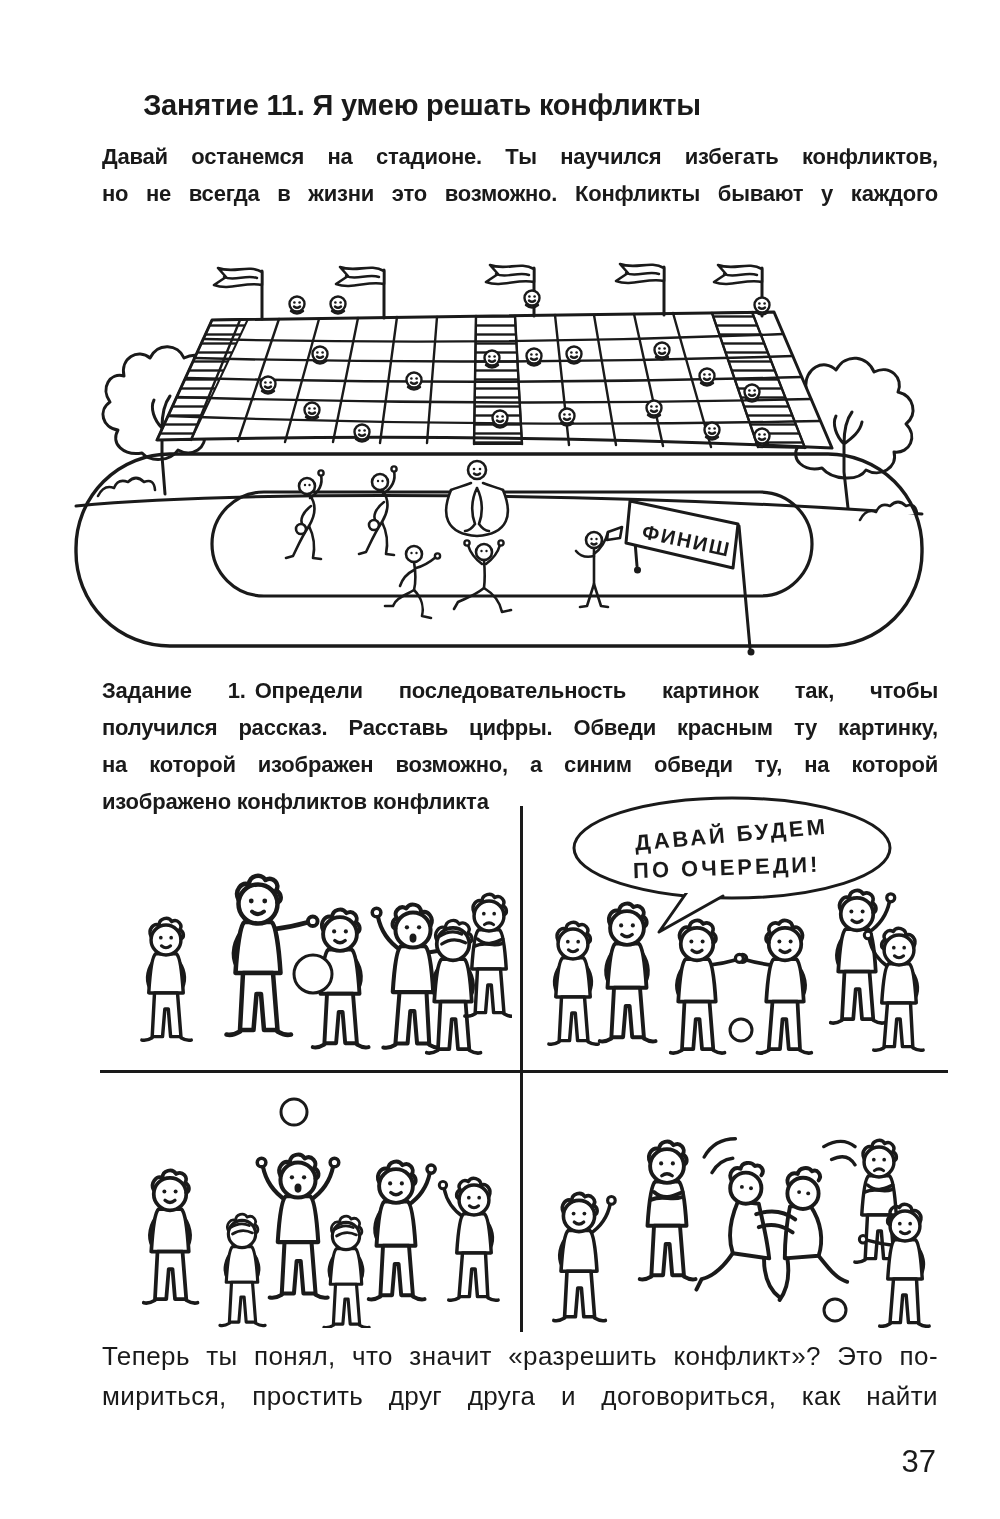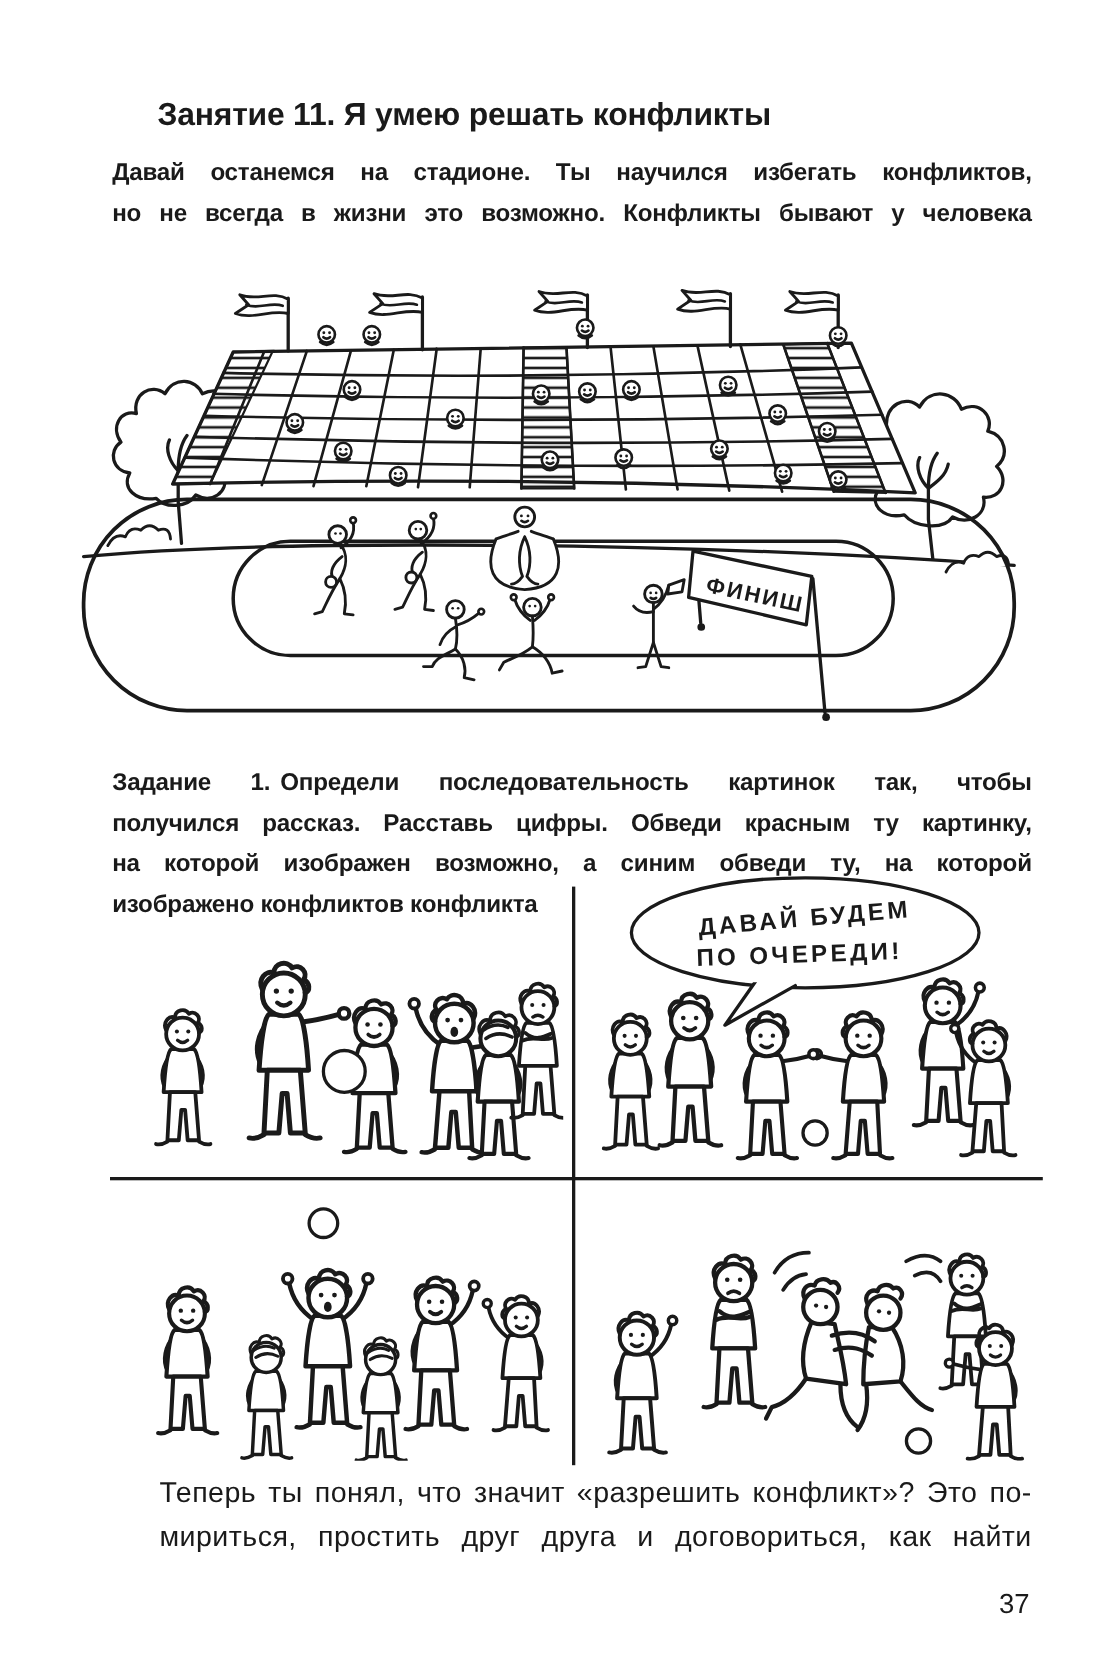--- a/index.html
+++ b/index.html
@@ -10,25 +10,25 @@
   }
   .abs{position:absolute;}
   .title{
     left:0;top:70px;width:844px;text-align:center;
     font-size:29px;font-weight:700;letter-spacing:-0.2px;
   }
   .para{left:102px;width:836px;font-size:22px;font-weight:700;letter-spacing:-0.2px;}
   .para .line{display:block;line-height:37px;}
   .para .line.j{text-align:justify;text-align-last:justify;}
   #outro{font-weight:400;font-size:26px;letter-spacing:0.4px;}
-  #outro .line{line-height:40px;margin-left:43px;}
+  #outro .line{line-height:40px;}
   .tasklabel{font-weight:700;margin-right:9px;}
   .vline{left:520px;top:806px;width:2.6px;height:526px;background:#1a1a1a;}
   .hline{left:100px;top:1070px;width:848px;height:2.6px;background:#1a1a1a;}
-  .pagenum{right:64px;top:1444px;font-size:25px;font-weight:400;}
+  .pagenum{right:64px;top:1444px;font-size:31px;font-weight:400;}
   svg{position:absolute;}
   svg text{font-family:"Liberation Sans",sans-serif;}
   .ln{stroke:#1a1a1a;fill:none;stroke-linecap:round;stroke-linejoin:round;}
   .fw{fill:#ffffff;stroke:#1a1a1a;stroke-linecap:round;stroke-linejoin:round;}
   .fk{fill:#1a1a1a;stroke:none;}
   .w24{stroke-width:2.4;} .w3{stroke-width:3;} .w26{stroke-width:2.6;}
   .bubbletext{font-size:22px;font-weight:700;letter-spacing:3px;fill:#1a1a1a;}
   .fintext{font-size:20px;font-weight:700;letter-spacing:2px;fill:#1a1a1a;}
 </style>
 </head>
@@ -211,21 +211,21 @@
       <path class="ln w26" d="M 0,16 C -8,18 -14,16 -18,11"></path>
       <path class="ln w26" d="M 0,44 L -7,66 l -7,1 M 0,44 L 7,66 l 7,1"></path>
     </g>
   </defs>
 </svg>
 
 <h1 class="abs title">Занятие 11. Я умею решать конфликты</h1>
 
 <div class="abs para" style="top:138px">
   <span class="line j">Давай останемся на стадионе. Ты научился избегать конфликтов,</span>
-  <span class="line j">но не всегда в жизни это возможно. Конфликты бывают у человека</span>
+  <span class="line j">но не всегда в жизни это возможно. Конфликты бывают у каждого</span>
 </div>
 
 <svg class="abs" style="left:62px;top:258px" width="876" height="400" viewBox="0 0 876 400">
   <defs>
     <pattern id="hs" width="8" height="9" patternUnits="userSpaceOnUse">
       <path d="M0,4.5 H8" stroke="#1a1a1a" stroke-width="2.4"></path>
     </pattern>
   </defs>
 
   <path class="ln w3" d="M 14,248 C 180,232 560,234 860,256"></path>
@@ -315,21 +315,21 @@
   <g>
     <path class="ln w3" d="M 570,247 L 575,308"></path>
       <circle cx="575.5" cy="312" r="3.5" class="fk"></circle>
     <path class="fw w3" d="M 568,243 L 676,266 L 671,310 L 564,285 Z"></path>
     <text class="fintext" transform="translate(579,280) rotate(12)">ФИНИШ</text>
     <path class="ln w3" d="M 677,268 L 688,390"></path>
       <circle cx="689" cy="394" r="3.5" class="fk"></circle>
   </g>
 </svg>
 
-<div class="abs para" style="top:692px">
+<div class="abs para" style="top:672px">
   <span class="line j"><span class="tasklabel">Задание 1.</span><span>Определи последовательность картинок так, чтобы</span></span>
   <span class="line j">получился рассказ. Расставь цифры. Обведи красным ту картинку,</span>
   <span class="line j">на которой изображен возможно, а синим обведи ту, на которой</span>
   <span class="line">изображено конфликтов конфликта</span>
 </div>
 
 <div class="abs vline"></div>
 <div class="abs hline"></div>
 
 <svg class="abs" style="left:108px;top:812px" width="404" height="256" viewBox="0 0 404 256">

